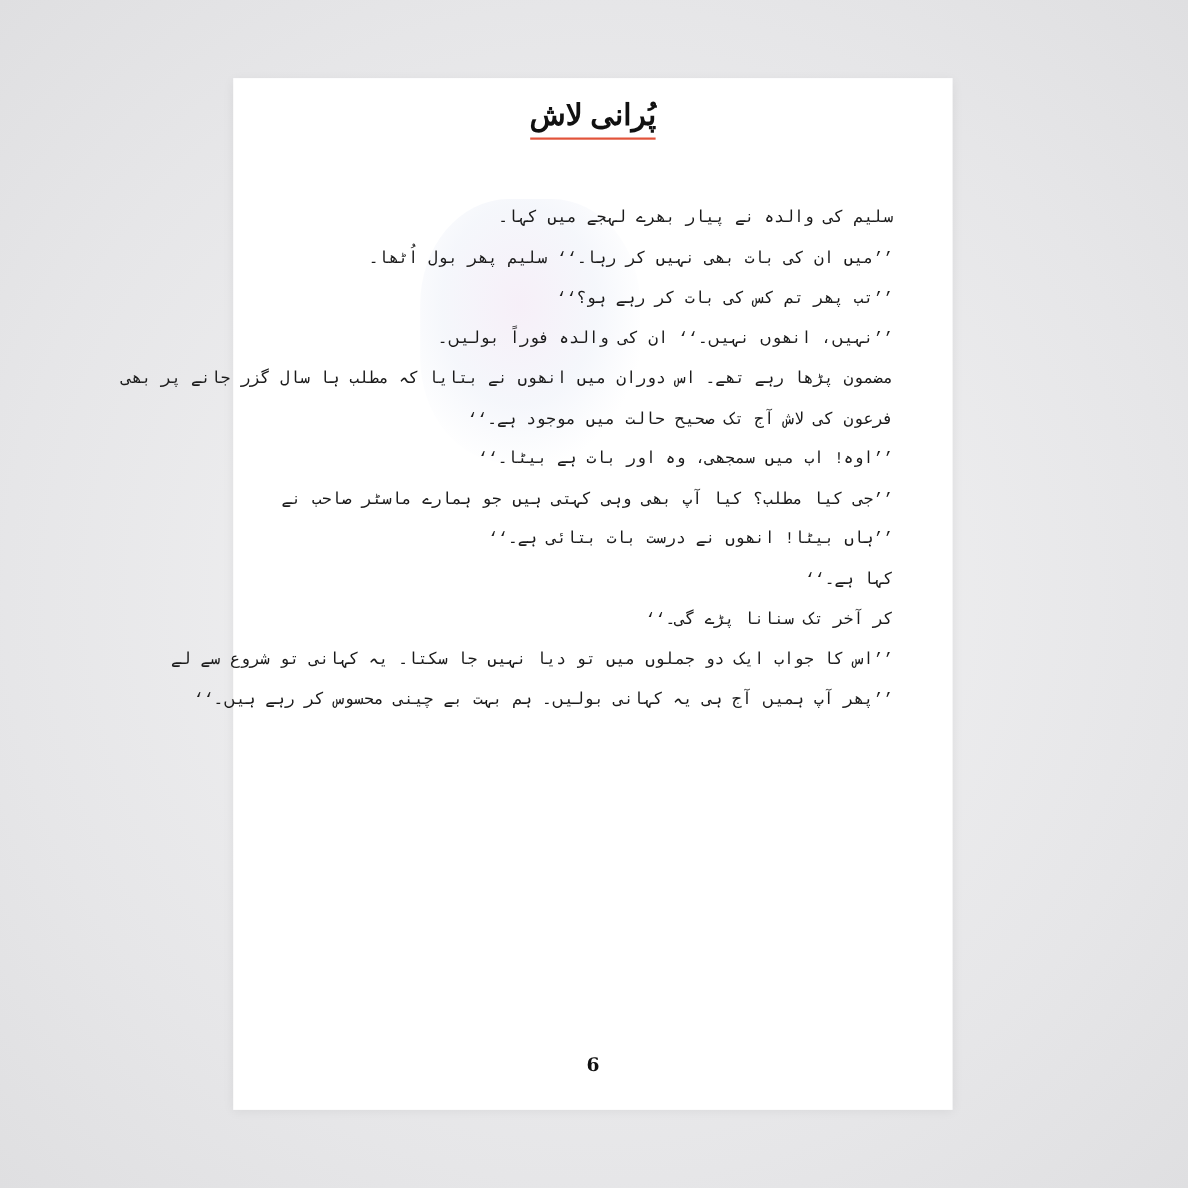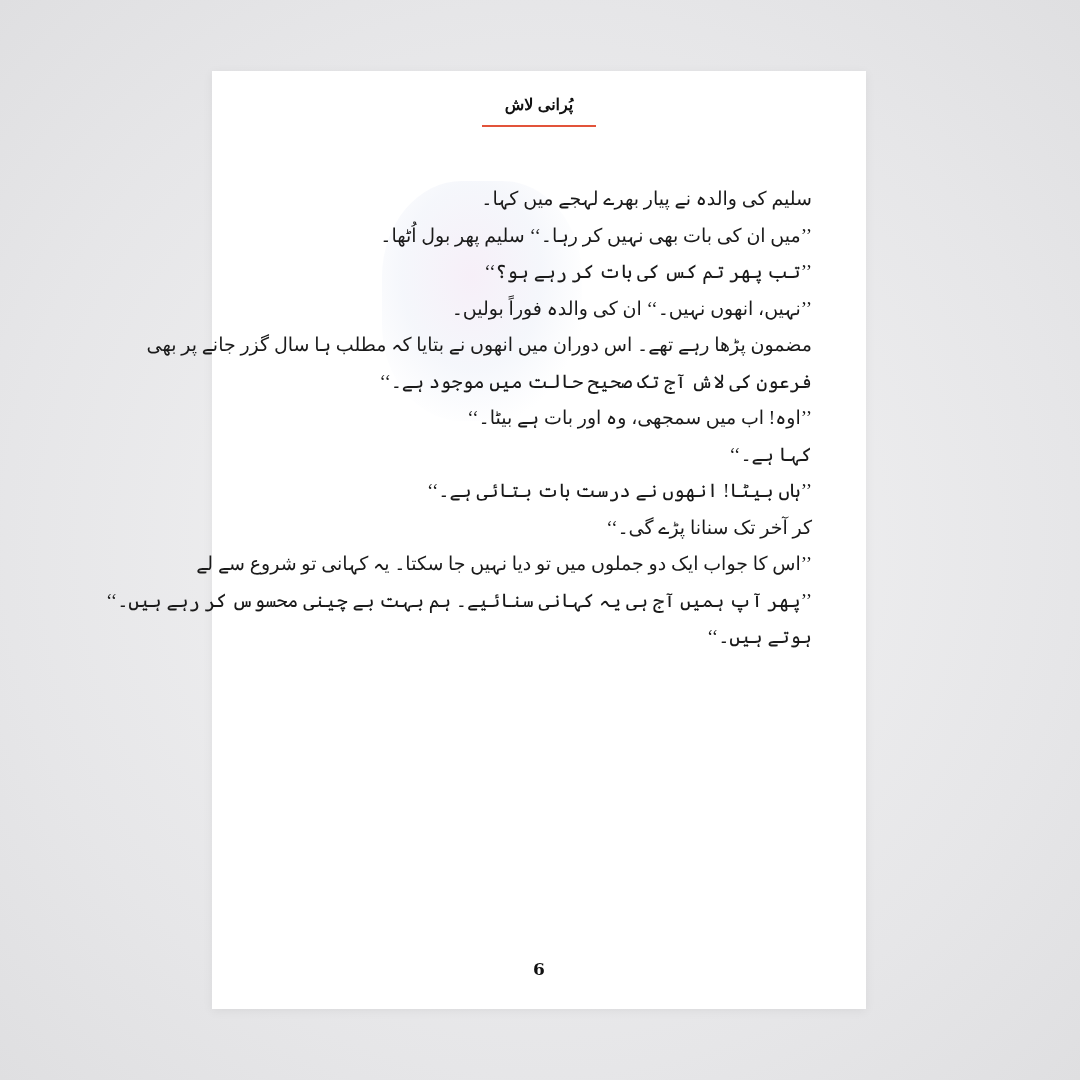--- a/index.html
+++ b/index.html
@@ -17,30 +17,30 @@
     }
     .watermark {
       position: absolute; left: 170px; top: 110px; width: 200px; height: 240px;
       background: radial-gradient(ellipse at 45% 40%, rgba(230,210,235,0.35) 0%, rgba(200,210,235,0.18) 45%, rgba(255,255,255,0) 75%);
       border-radius: 40%;
     }
     .header {
       position: absolute; top: 20px; left: 0; right: 0; text-align: center;
     }
     .title {
-      font-family: Liberation Sans, sans-serif; font-size: 16px; font-weight: bold;
+      font-family: Liberation Serif, serif; font-size: 27px; font-weight: bold;
       color: #111; direction: rtl; display: inline-block; line-height: 28px;
     }
     .title-rule {
       width: 114px; height: 2px; background: #e2533a; margin: 6px auto 0;
     }
     .body-text {
       position: absolute; top: 110px; left: 44px; right: 54px;
       direction: rtl; text-align: right;
-      font-family: Liberation Serif, serif; font-size: 19px; color: #1a1a1a;
+      font-family: Liberation Mono, monospace; font-size: 15px; color: #1a1a1a;
     }
     .line { height: 36.5px; line-height: 36.5px; white-space: nowrap; }
     .line.justify { text-align: justify; text-align-last: justify; }
     .page-number {
       position: absolute; top: 888px; left: 0; right: 0; text-align: center;
       font-family: "DejaVu Serif", serif; font-weight: bold; font-size: 17px; color: #111;
     }
   </style>
 </head>
 <body>
@@ -54,22 +54,22 @@
   </div>
 
   <div class="body-text">
     <div class="line">سلیم کی والدہ نے پیار بھرے لہجے میں کہا۔</div>
     <div class="line">’’میں ان کی بات بھی نہیں کر رہا۔‘‘ سلیم پھر بول اُٹھا۔</div>
     <div class="line">’’تب پھر تم کس کی بات کر رہے ہو؟‘‘</div>
     <div class="line">’’نہیں، انھوں نہیں۔‘‘ ان کی والدہ فوراً بولیں۔</div>
     <div class="line justify">مضمون پڑھا رہے تھے۔ اس دوران میں انھوں نے بتایا کہ مطلب ہا سال گزر جانے پر بھی</div>
     <div class="line">فرعون کی لاش آج تک صحیح حالت میں موجود ہے۔‘‘</div>
     <div class="line">’’اوہ! اب میں سمجھی، وہ اور بات ہے بیٹا۔‘‘</div>
+    <div class="line justify">’’جی کیا مطلب؟ کیا آپ بھی وہی کہتی ہیں جو ہمارے ماسٹر صاحب نے</div>
+    <div class="line">’’ہاں بیٹا! انھوں نے درست بات بتائی ہے۔‘‘</div>
     <div class="line">کہا ہے۔‘‘</div>
-    <div class="line">’’ہاں بیٹا! انھوں نے درست بات بتائی ہے۔‘‘</div>
     <div class="line">کر آخر تک سنانا پڑے گی۔‘‘</div>
     <div class="line justify">’’اس کا جواب ایک دو جملوں میں تو دیا نہیں جا سکتا۔ یہ کہانی تو شروع سے لے</div>
-    <div class="line">’’پھر آپ ہمیں آج ہی یہ کہانی سنائیے۔ ہم بہت بے چینی محسوس کر رہے ہیں۔‘‘</div>
-    <div class="line">ہوتے ہیں۔‘‘</div>
+    <div class="line">’’پھر آپ ہمیں آج ہی یہ کہانی بولیں۔ ہم بہت بے چینی محسوس کر رہے ہیں۔‘‘</div>
   </div>
 
   <div class="page-number">6</div>
 </div>
 
 </body></html>

